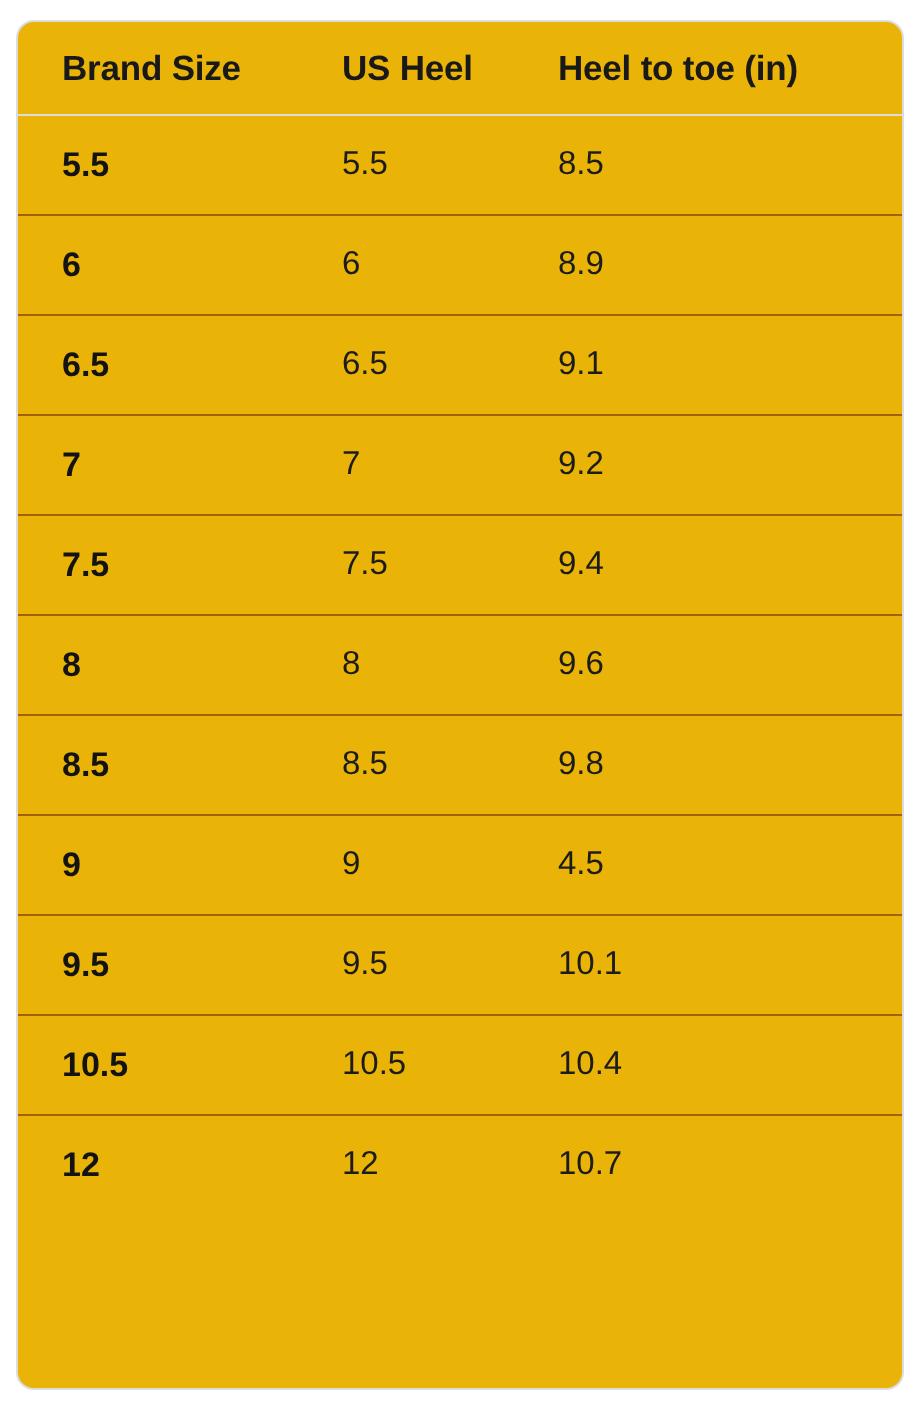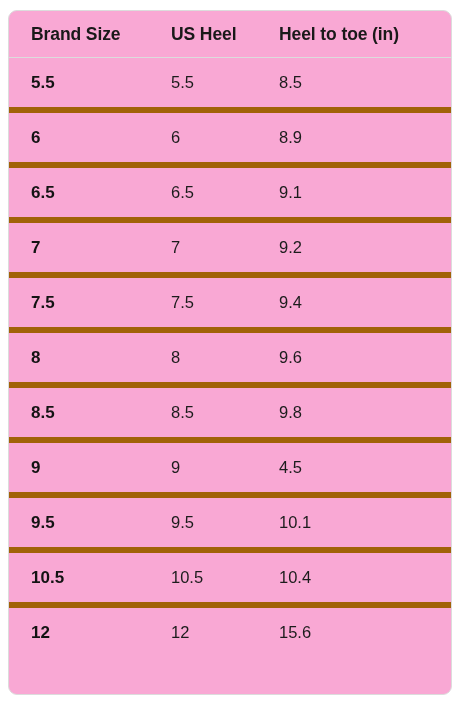--- a/index.html
+++ b/index.html
@@ -15,21 +15,21 @@
     overflow: hidden;
   }
 
   .chart-card {
     position: absolute;
     left: 8px;
     top: 10px;
     width: 444px;
     height: 685px;
     box-sizing: border-box;
-    background: #f9a8d4;
+    background: #eab308;
     border: 1px solid #dcdcdc;
     border-radius: 9px;
     overflow: hidden;
   }
 
   table.size-table {
     width: 100%;
     border-collapse: collapse;
     table-layout: fixed;
   }
@@ -54,21 +54,21 @@
 
   table.size-table tbody td {
     height: 49px;
     padding: 0 0 0 22px;
     margin: 0;
     text-align: left;
     vertical-align: middle;
     font-size: 16.5px;
     font-weight: normal;
     color: #1c1c1c;
-    border-bottom: 6px solid #a16207;
+    border-bottom: 1px solid #a16207;
     white-space: nowrap;
   }
 
   table.size-table tbody td.cell-brand {
     font-weight: bold;
     color: #131313;
     font-size: 17px;
   }
 
   table.size-table tbody tr:last-child td {
@@ -139,17 +139,17 @@
           <td class="cell-heel">10.1</td>
         </tr>
         <tr>
           <td class="cell-brand">10.5</td>
           <td class="cell-us">10.5</td>
           <td class="cell-heel">10.4</td>
         </tr>
         <tr>
           <td class="cell-brand">12</td>
           <td class="cell-us">12</td>
-          <td class="cell-heel">15.6</td>
+          <td class="cell-heel">10.7</td>
         </tr>
       </tbody>
   </table>
 </div>
 
 </body></html>

